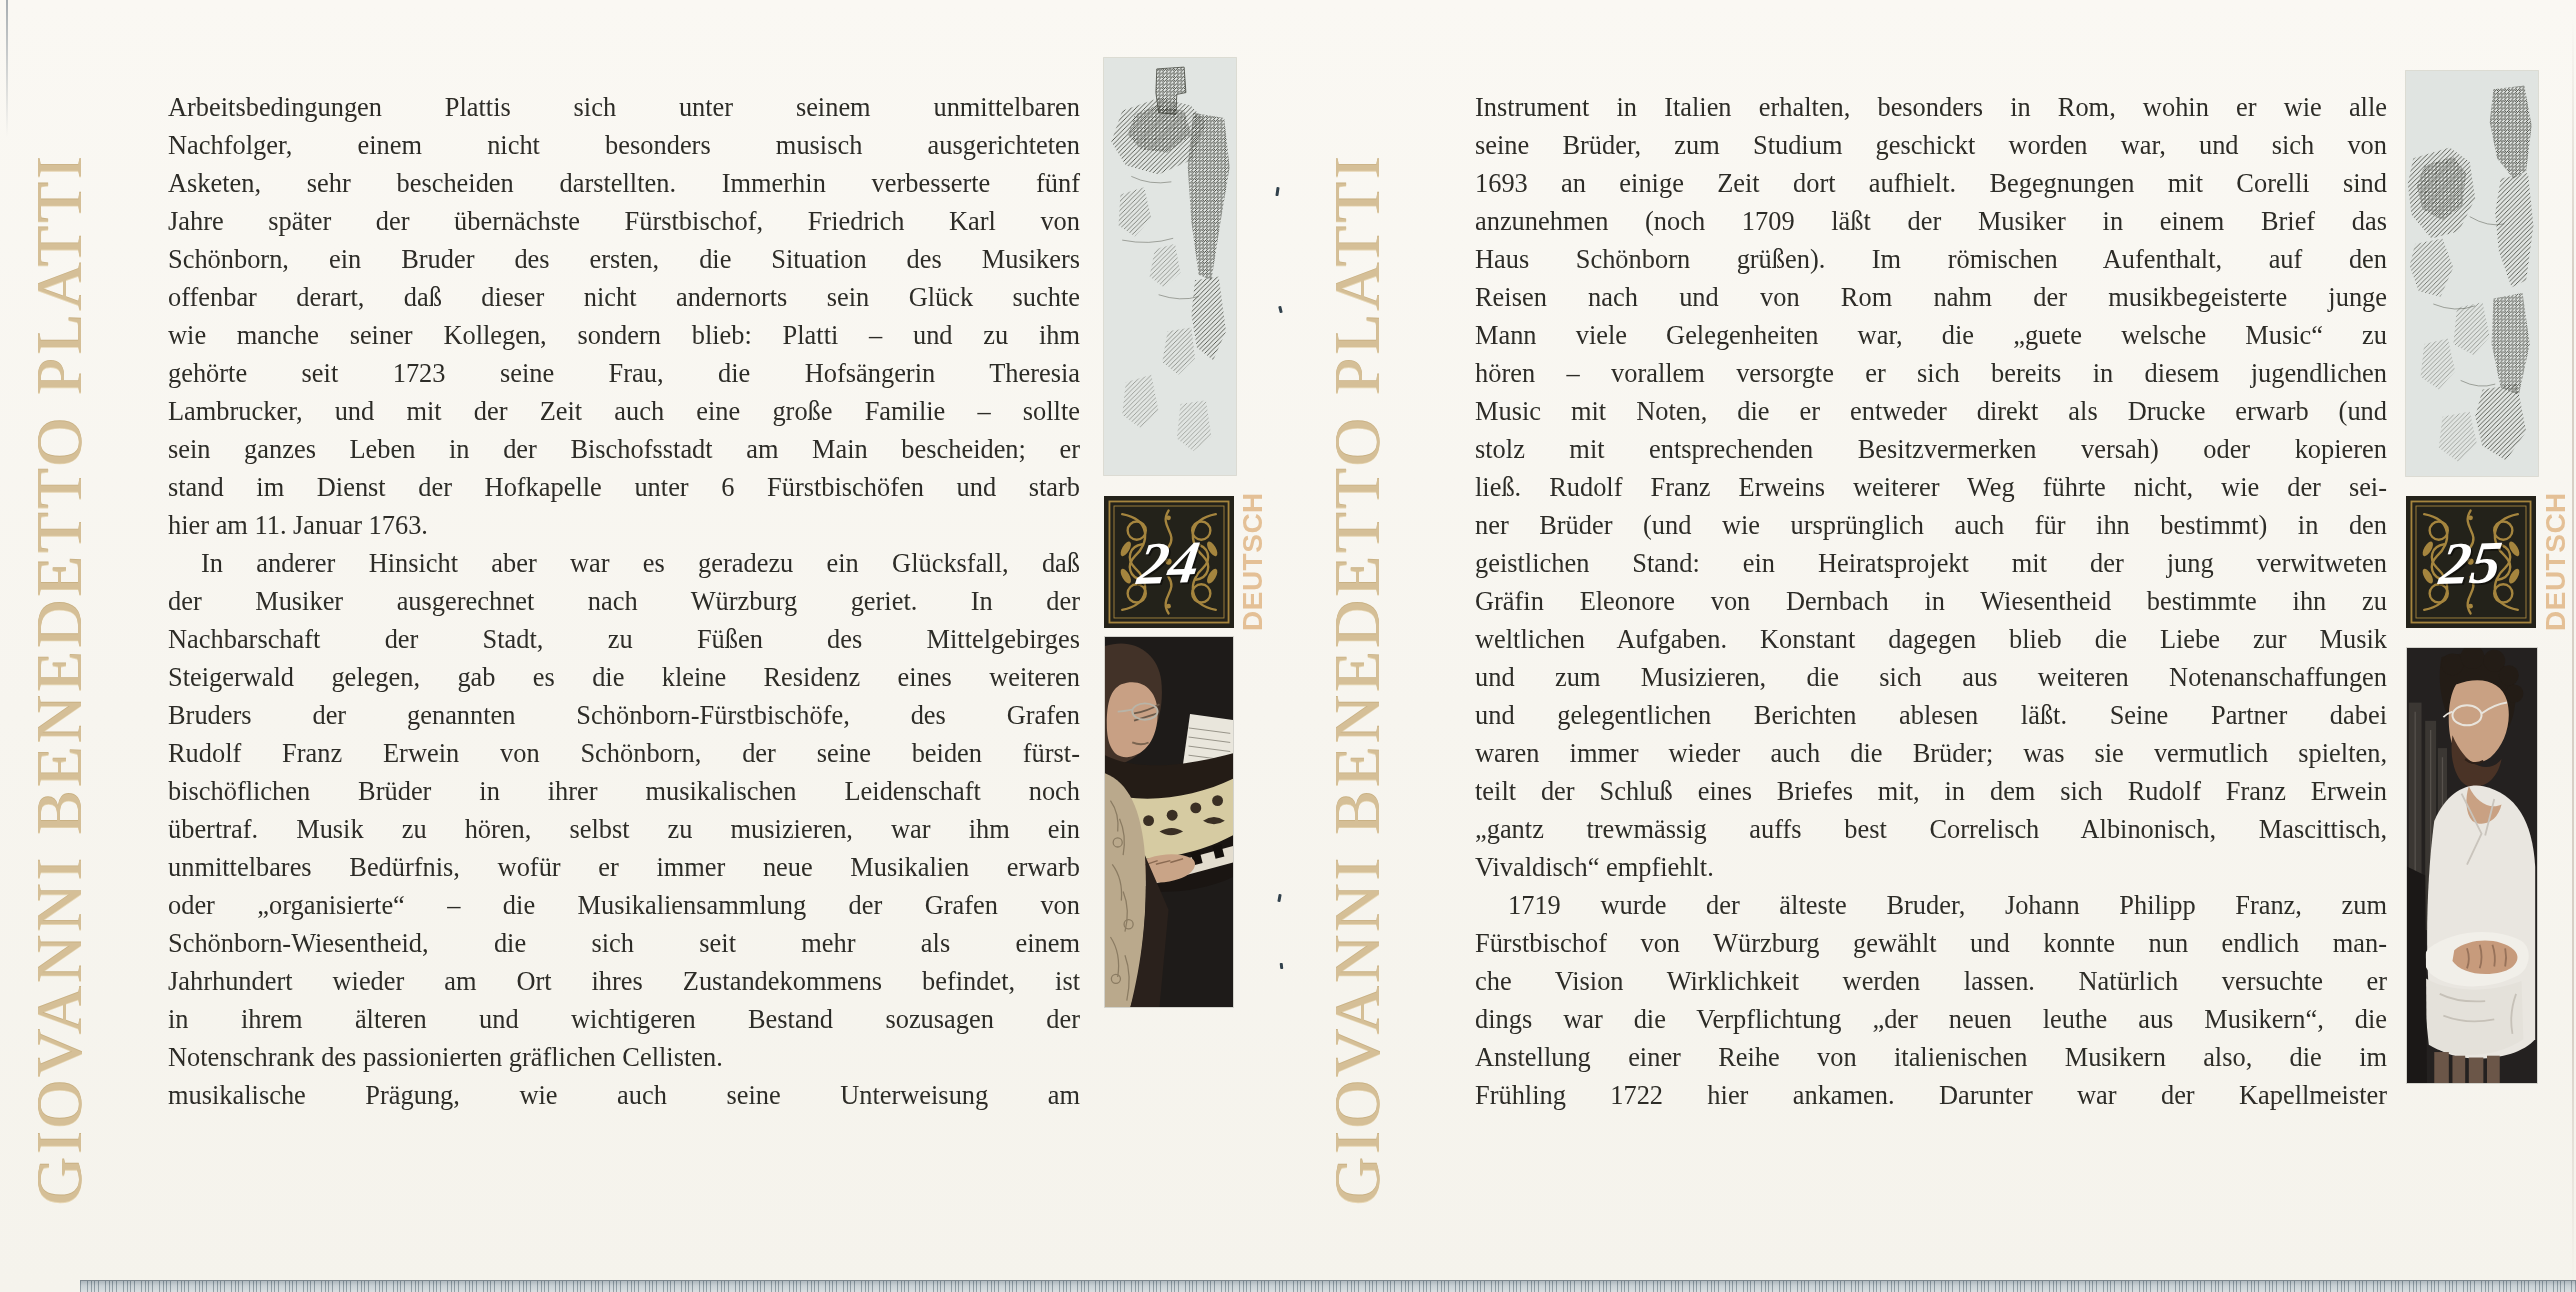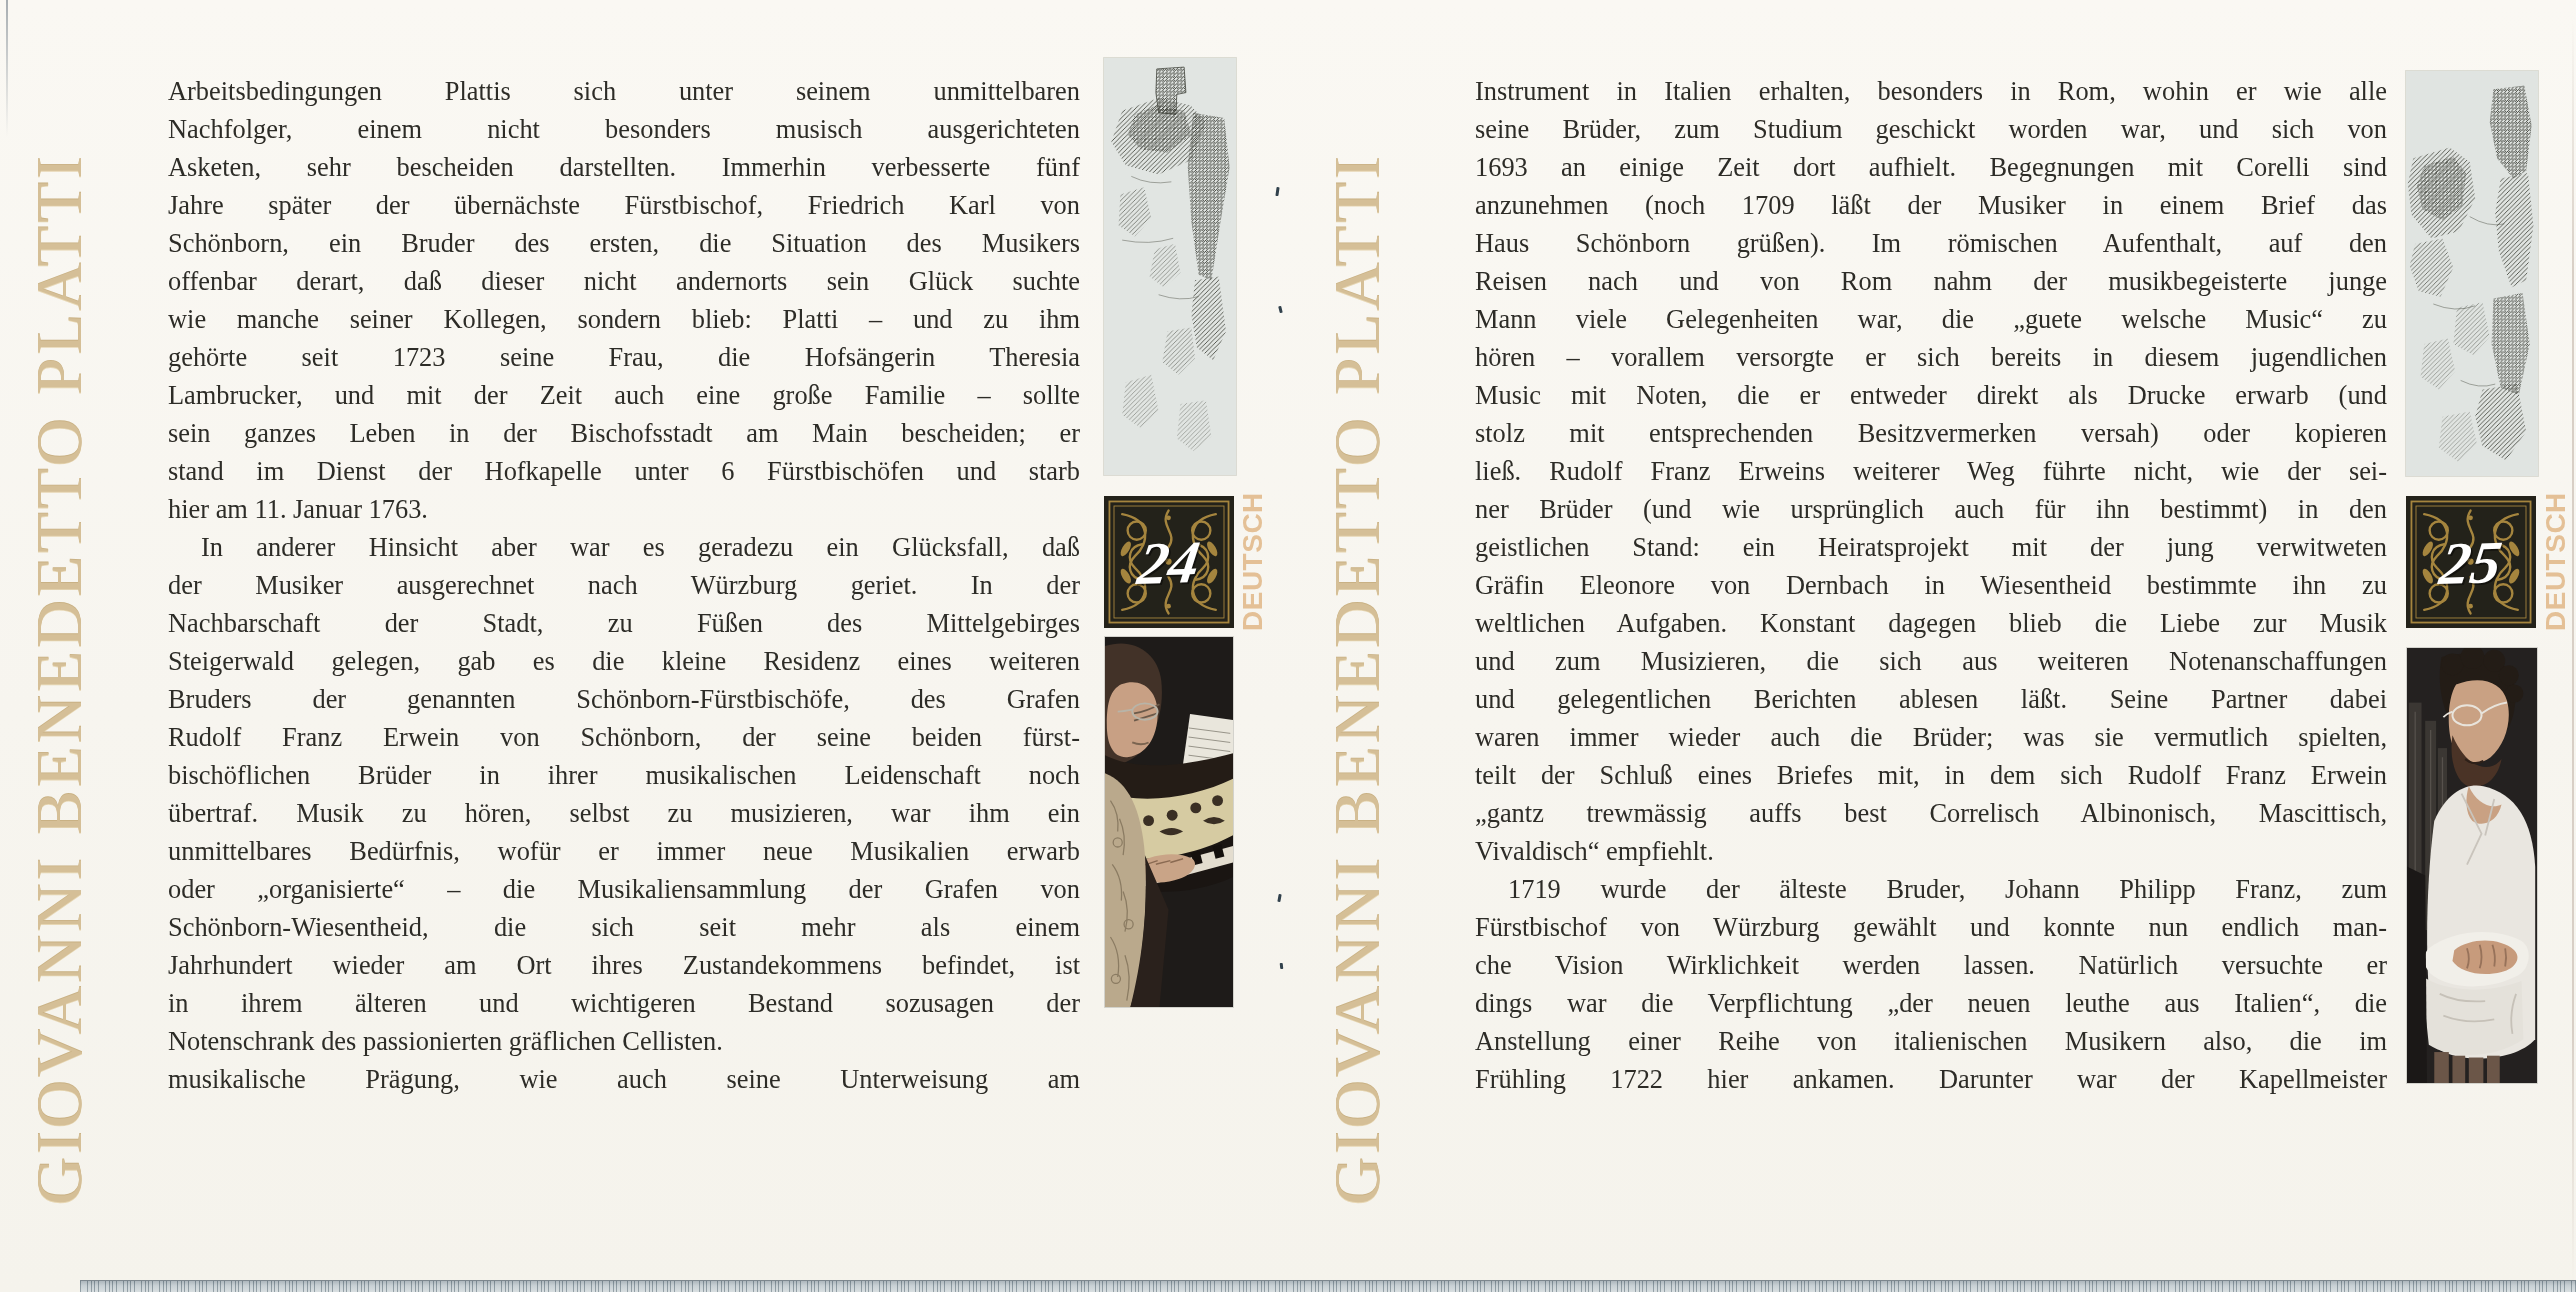--- a/index.html
+++ b/index.html
@@ -22,21 +22,21 @@
     text-shadow:0.9px 0 0 #c9b184, -0.9px 0 0 #e7d7b4;
     top:78px;height:1202px;width:78px;
     line-height:78px;
     text-align:center;
     user-select:none;
   }
   .vtitle.left{left:20px;}
   .vtitle.right{left:1318px;}
   
   .body-text{
-    position:absolute;top:72px;width:912px;
+    position:absolute;top:88px;width:912px;
     color:#2d2c27;
     font-size:26.4px;
   }
   .body-text.left{left:168px;}
   .body-text.right{left:1475px;}
   .line{
     height:38px;line-height:38px;
     text-align:justify;
     text-align-last:justify;
     text-justify:inter-word;
@@ -262,21 +262,21 @@
       <div class="line">weltlichen Aufgaben. Konstant dagegen blieb die Liebe zur Musik</div>
       <div class="line">und zum Musizieren, die sich aus weiteren Notenanschaffungen</div>
       <div class="line">und gelegentlichen Berichten ablesen läßt. Seine Partner dabei</div>
       <div class="line">waren immer wieder auch die Brüder; was sie vermutlich spielten,</div>
       <div class="line">teilt der Schluß eines Briefes mit, in dem sich Rudolf Franz Erwein</div>
       <div class="line">„gantz trewmässig auffs best Correlisch Albinonisch, Mascittisch,</div>
       <div class="line end">Vivaldisch“ empfiehlt.</div>
       <div class="line indent">1719 wurde der älteste Bruder, Johann Philipp Franz, zum</div>
       <div class="line">Fürstbischof von Würzburg gewählt und konnte nun endlich man-</div>
       <div class="line">che Vision Wirklichkeit werden lassen. Natürlich versuchte er</div>
-      <div class="line">dings war die Verpflichtung „der neuen leuthe aus Italien“, die</div>
+      <div class="line">dings war die Verpflichtung „der neuen leuthe aus Musikern“, die</div>
       <div class="line">Anstellung einer Reihe von italienischen Musikern also, die im</div>
       <div class="line">Frühling 1722 hier ankamen. Darunter war der Kapellmeister</div>
     </div>
 
   <div class="etching right" aria-label="engraving of rocky cliffs">
     <svg viewBox="0 0 145 445" preserveAspectRatio="none">
       <rect width="145" height="445" fill="#e0e4e1"></rect>
       <polygon points="96,20 130,16 138,60 132,110 118,118 100,96 92,56" fill="url(#hB)"></polygon>
       <polygon points="104,118 134,112 140,170 132,230 116,238 102,198 98,156" fill="url(#hA)"></polygon>
       <polygon points="8,96 48,84 70,100 76,140 58,176 28,184 6,158 2,124" fill="url(#hA)"></polygon>

